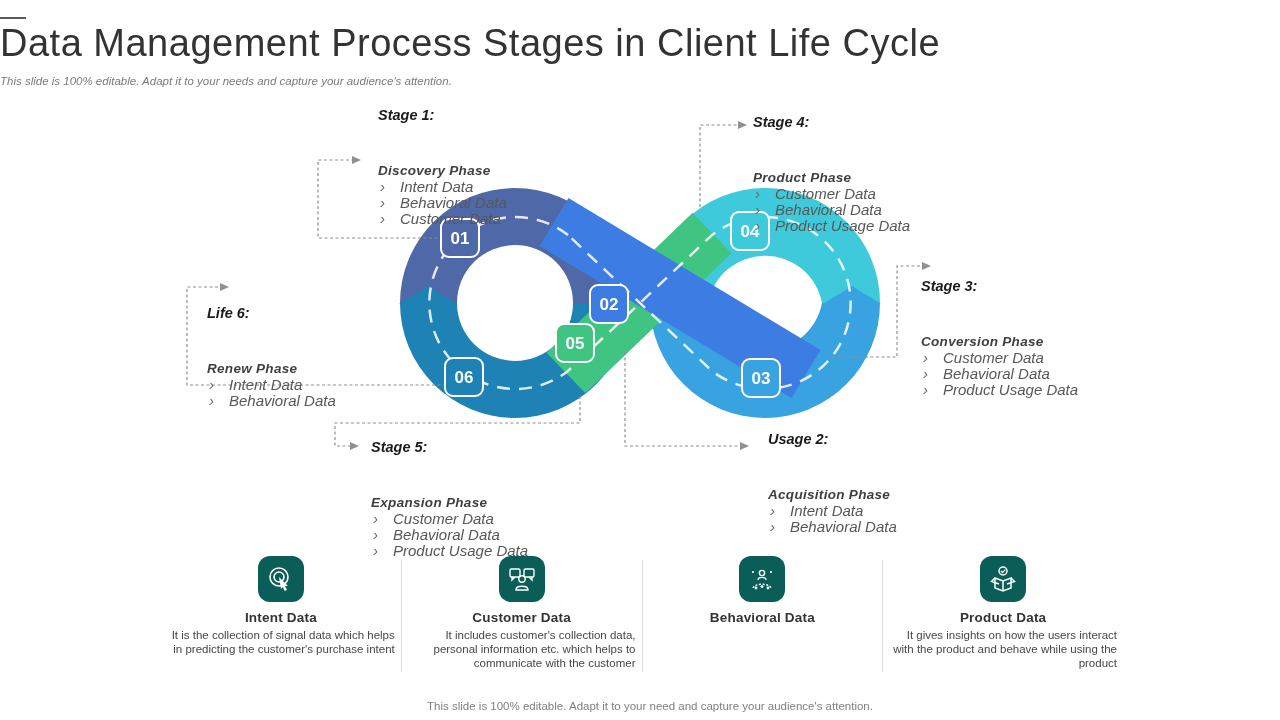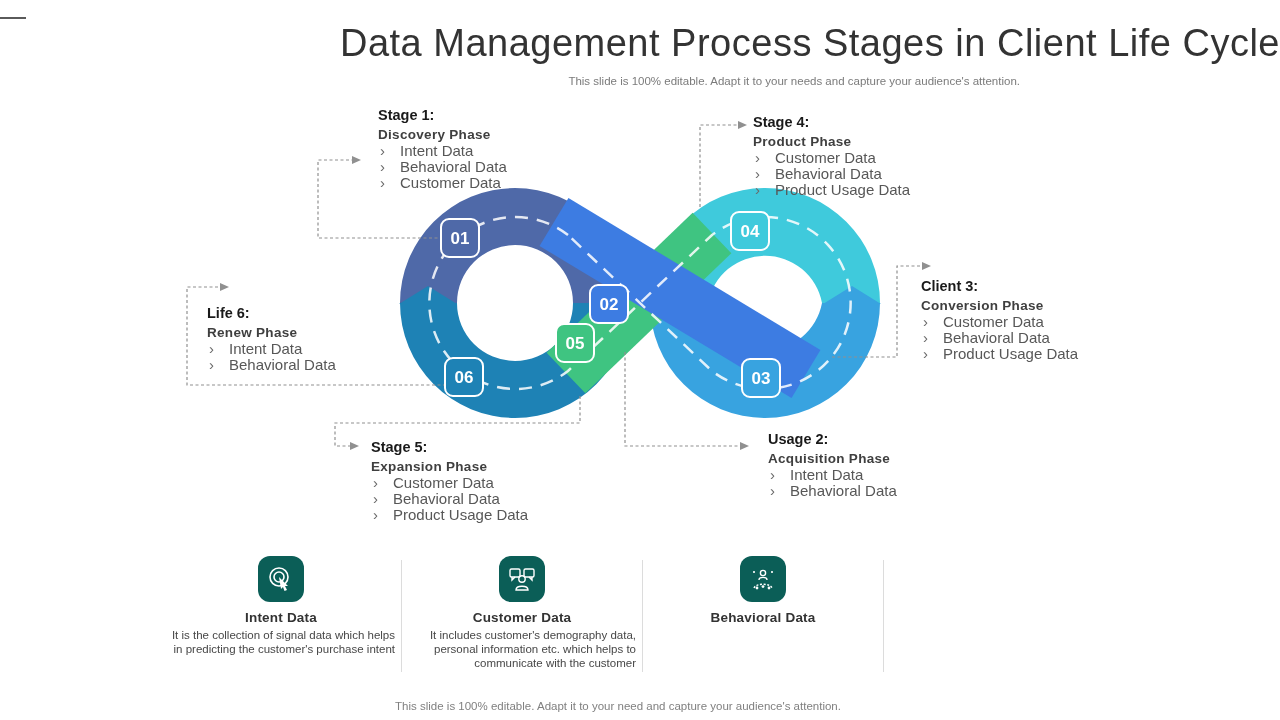--- a/index.html
+++ b/index.html
@@ -1,26 +1,26 @@
 <!DOCTYPE html>
 <html><head>
 <meta charset="utf-8">
 <style>
   html,body{margin:0;padding:0;background:#ffffff;}
   #slide{position:relative;width:1280px;height:720px;background:#ffffff;overflow:hidden;
          font-family:"Liberation Sans","DejaVu Sans",sans-serif;}
   .abs{position:absolute;}
-  #title{top:22px;left:0;width:1280px;text-align:right;font-size:38px;font-weight:400;
+  #title{top:22px;left:0;width:1280px;text-align:left;font-size:38px;font-weight:400;
          color:#333333;letter-spacing:0.5px;}
-  #subtitle{top:75px;left:0;width:1020px;text-align:right;font-size:11.5px;color:#7b7b7b;}
-  #footer{top:700px;left:0;width:1236px;text-align:center;font-size:11.5px;color:#808080;}
+  #subtitle{top:75px;left:0;width:1020px;text-align:left;font-size:11.5px;color:#7b7b7b;font-style:italic;}
+  #footer{top:700px;left:0;width:1236px;text-align:center;font-size:11.5px;color:#808080;padding-left:32px;}
   #topline{top:17px;left:0;width:26px;height:2px;background:#5a5a5a;}
-  .stage{line-height:16px;}
+  .stage{line-height:16px;font-style:italic;}
   .stage-label{font-size:14.5px;font-weight:bold;color:#1a1a1a;line-height:22px;}
-  .stage-phase{font-size:13.5px;font-weight:bold;color:#3f3f3f;line-height:17px;letter-spacing:0.3px;}
+  .stage-phase{font-size:13.5px;font-weight:bold;color:#3f3f3f;line-height:17px;letter-spacing:0.3px;margin-top:36px;}
   .bullet{font-size:15px;color:#575757;line-height:16px;white-space:nowrap;}
   .bullet .mk{display:inline-block;width:20px;padding-left:2px;color:#6a6a6a;}
   #cards{top:552px;left:161px;width:962px;display:flex;}
   .card{width:240px;text-align:center;position:relative;}
   .card-divider{width:1px;background:#dcdcdc;margin:8px 0 2px 0;height:112px;align-self:flex-start;}
   .tile{width:46px;height:46px;background:#0b5e57;border-radius:12px;margin:4px auto 8px auto;
         display:flex;align-items:center;justify-content:center;}
   .card-title{font-size:13.5px;font-weight:bold;color:#333333;margin-bottom:3px;letter-spacing:0.2px;}
   .card-desc{font-size:11.5px;color:#474747;line-height:14px;padding:0 6px;text-align:right;}
 </style>
@@ -104,21 +104,21 @@
 
   <div class="abs stage" style="left:753px;top:111px">
     <div class="stage-label">Stage 4:</div>
     <div class="stage-phase">Product Phase</div>
     <div class="bullet"><span class="mk">›</span><span>Customer Data</span></div>
     <div class="bullet"><span class="mk">›</span><span>Behavioral Data</span></div>
     <div class="bullet"><span class="mk">›</span><span>Product Usage Data</span></div>
   </div>
 
   <div class="abs stage" style="left:921px;top:275px">
-    <div class="stage-label">Client 3:</div>
+    <div class="stage-label">Stage 3:</div>
     <div class="stage-phase">Conversion Phase</div>
     <div class="bullet"><span class="mk">›</span><span>Customer Data</span></div>
     <div class="bullet"><span class="mk">›</span><span>Behavioral Data</span></div>
     <div class="bullet"><span class="mk">›</span><span>Product Usage Data</span></div>
   </div>
 
   <div class="abs stage" style="left:207px;top:302px">
     <div class="stage-label">Life 6:</div>
     <div class="stage-phase">Renew Phase</div>
     <div class="bullet"><span class="mk">›</span><span>Intent Data</span></div>
@@ -158,35 +158,48 @@
         <svg width="30" height="30" viewBox="0 0 30 30" fill="none" stroke="#ffffff" stroke-width="1.4">
           <rect x="3" y="5" width="10" height="8" rx="1.5"></rect>
           <path d="M5,13 L5,16 L8,13"></path>
           <rect x="17" y="5" width="10" height="8" rx="1.5"></rect>
           <path d="M25,13 L25,16 L22,13"></path>
           <circle cx="15" cy="15" r="3.2"></circle>
           <path d="M9,26 C9,21 21,21 21,26 Z"></path>
         </svg>
       </div>
       <div class="card-title">Customer Data</div>
-      <div class="card-desc">It includes customer's demography data, personal information etc. which helps to communicate with the customer</div>
+      <div class="card-desc">It includes customer's collection data, personal information etc. which helps to communicate with the customer</div>
     </div>
     <div class="card-divider"></div>
     <div class="card">
       <div class="tile">
         <svg width="30" height="30" viewBox="0 0 30 30" fill="none" stroke="#ffffff" stroke-width="1.4">
           <circle cx="15" cy="9" r="2.6"></circle>
           <path d="M11,16 C11,12.5 19,12.5 19,16"></path>
           <path d="M5,8 L7,8 M6,7 L6,9" stroke-width="1.2"></path>
           <path d="M23,8 L25,8 M24,7 L24,9" stroke-width="1.2"></path>
           <path d="M6,24 C8,19 22,19 24,24" stroke-dasharray="2,1.6"></path>
           <circle cx="9" cy="24" r="1.4" fill="#ffffff" stroke="none"></circle>
           <circle cx="15" cy="22.6" r="1.4" fill="#ffffff" stroke="none"></circle>
           <circle cx="21" cy="24" r="1.4" fill="#ffffff" stroke="none"></circle>
         </svg>
       </div>
       <div class="card-title">Behavioral Data</div>
     </div>
     <div class="card-divider"></div>
+    <div class="card">
+      <div class="tile">
+        <svg width="30" height="30" viewBox="0 0 30 30" fill="none" stroke="#ffffff" stroke-width="1.5">
+          <circle cx="15" cy="7" r="4"></circle>
+          <path d="M13,7 L14.6,8.6 L17.3,5.6" stroke-width="1.2"></path>
+          <path d="M7,14 L15,17 L23,14 L23,24 L15,27 L7,24 Z"></path>
+          <path d="M15,17 L15,27"></path>
+          <path d="M7,14 L3.5,17.5 L11,20 M23,14 L26.5,17.5 L19,20"></path>
+        </svg>
+      </div>
+      <div class="card-title">Product Data</div>
+      <div class="card-desc">It gives insights on how the users interact with the product and behave while using the product</div>
+    </div>
   </div>
 
   <div id="footer" class="abs">This slide is 100% editable. Adapt it to your need and capture your audience's attention.</div>
 </div>
 
 </body></html>

